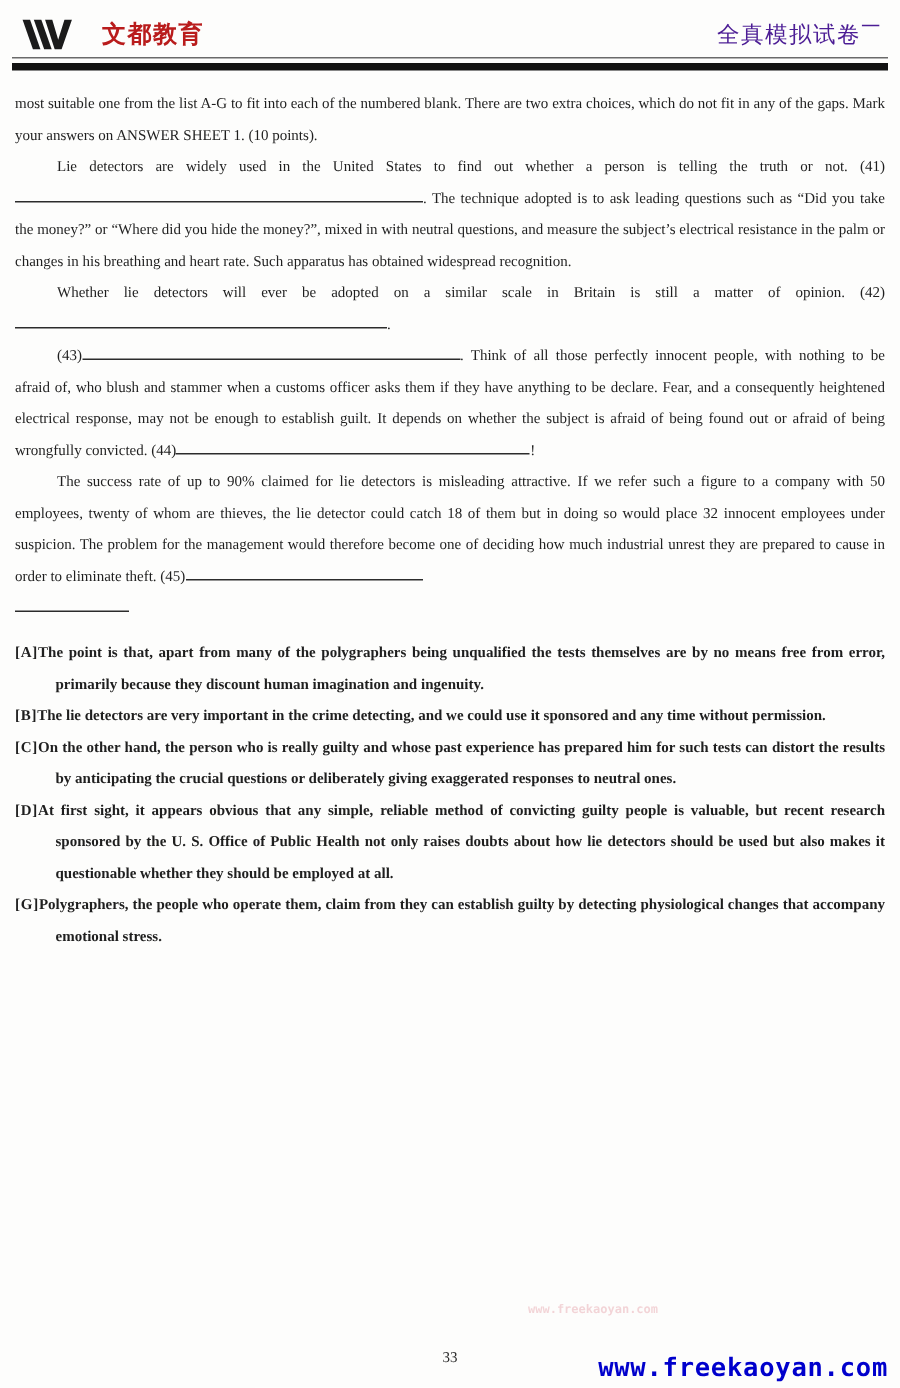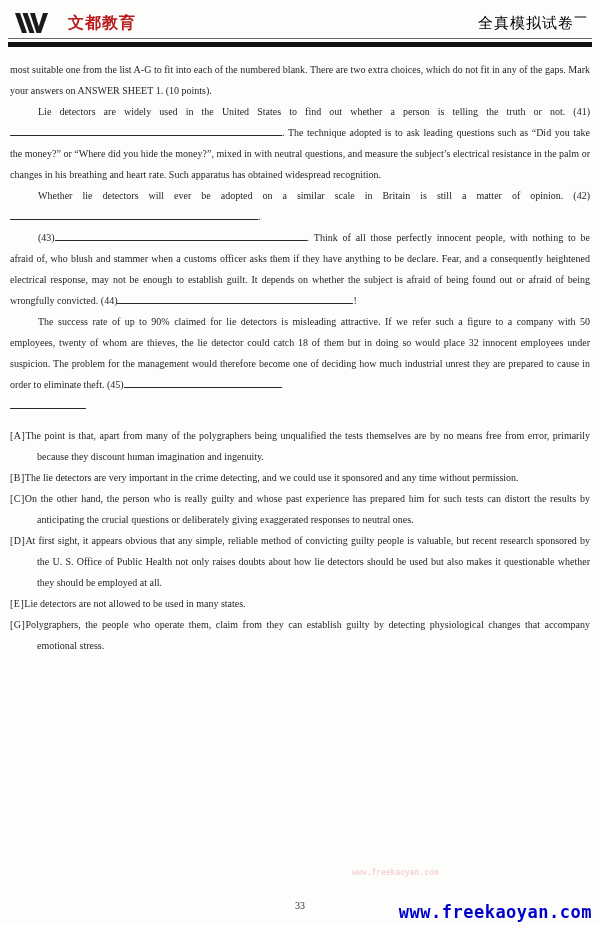--- a/index.html
+++ b/index.html
@@ -25,21 +25,21 @@
     font-family: "Liberation Sans", "DejaVu Sans", sans-serif;
     font-weight: bold;
     font-size: 16px;
     letter-spacing: 1px;
     color: #b91c1c;
   }
   .logo { display: inline-block; line-height: 0; }
   .paper-title {
     font-size: 15px;
     letter-spacing: 1px;
-    color: #000000;
+    color: #4c1d95;
     padding-bottom: 1px;
   }
   .paper-title .sup { vertical-align: 6px; font-size: 13px; }
   .rule {
     margin: 4px 8px 0 8px;
     height: 3px;
     border-top: 1px solid #6a6a6a;
     border-bottom: 5px solid #121212;
   }
   .content {
@@ -48,21 +48,21 @@
     line-height: 21px;
     text-align: justify;
   }
   .para { margin: 0; }
   .para.indent { text-indent: 28px; }
   .blank {
     display: inline-block;
     height: 12px;
     border-bottom: 1px solid #2c2c2c;
   }
-  .options { margin-top: 9px; }
+  .options { margin-top: 9px; font-weight: bold; }
   .option { padding-left: 27px; text-indent: -27px; margin: 0; }
   .opt-key { letter-spacing: 0.5px; }
   .pagenum {
     position: absolute;
     bottom: 14px;
     left: 0;
     width: 100%;
     text-align: center;
     font-size: 10px;
     color: #2a2a2a;
@@ -117,21 +117,20 @@
         <p class="para indent">Lie detectors are widely used in the United States to find out whether a person is telling the truth or not. (41)<span class="blank" style="width: 272px;"></span>. The technique adopted is to ask leading questions such as “Did you take the money?” or “Where did you hide the money?”, mixed in with neutral questions, and measure the subject’s electrical resistance in the palm or changes in his breathing and heart rate. Such apparatus has obtained widespread recognition.</p>
         <p class="para indent">Whether lie detectors will ever be adopted on a similar scale in Britain is still a matter of opinion. (42)<span class="blank" style="width: 248px;"></span>.</p>
         <p class="para indent">(43)<span class="blank" style="width: 252px;"></span>. Think of all those perfectly innocent people, with nothing to be afraid of, who blush and stammer when a customs officer asks them if they have anything to be declare. Fear, and a consequently heightened electrical response, may not be enough to establish guilt. It depends on whether the subject is afraid of being found out or afraid of being wrongfully convicted. (44)<span class="blank" style="width: 236px;"></span>!</p>
         <p class="para indent">The success rate of up to 90% claimed for lie detectors is misleading attractive. If we refer such a figure to a company with 50 employees, twenty of whom are thieves, the lie detector could catch 18 of them but in doing so would place 32 innocent employees under suspicion. The problem for the management would therefore become one of deciding how much industrial unrest they are prepared to cause in order to eliminate theft. (45)<span class="blank" style="width: 158px;"></span><br><span class="blank" style="width: 76px;"></span></p>
       </div>
     <div class="options">
         <p class="option"><span class="opt-key">[A]</span><span>The point is that, apart from many of the polygraphers being unqualified the tests themselves are by no means free from error, primarily because they discount human imagination and ingenuity.</span></p>
         <p class="option"><span class="opt-key">[B]</span><span>The lie detectors are very important in the crime detecting, and we could use it sponsored and any time without permission.</span></p>
         <p class="option"><span class="opt-key">[C]</span><span>On the other hand, the person who is really guilty and whose past experience has prepared him for such tests can distort the results by anticipating the crucial questions or deliberately giving exaggerated responses to neutral ones.</span></p>
         <p class="option"><span class="opt-key">[D]</span><span>At first sight, it appears obvious that any simple, reliable method of convicting guilty people is valuable, but recent research sponsored by the U. S. Office of Public Health not only raises doubts about how lie detectors should be used but also makes it questionable whether they should be employed at all.</span></p>
-        <p class="option"><span class="opt-key">[E]</span><span>Lie detectors are not allowed to be used in many states.</span></p>
         <p class="option"><span class="opt-key">[G]</span><span>Polygraphers, the people who operate them, claim from they can establish guilty by detecting physiological changes that accompany emotional stress.</span></p>
       </div>
   </main>
 
   <div class="pagenum">33</div>
   <div class="wm-ghost" style="color: rgb(224, 138, 148);">www.freekaoyan.com</div>
   <div class="wm" style="color: rgb(0, 0, 204);">www.freekaoyan.com</div>
 
 </div>
 

